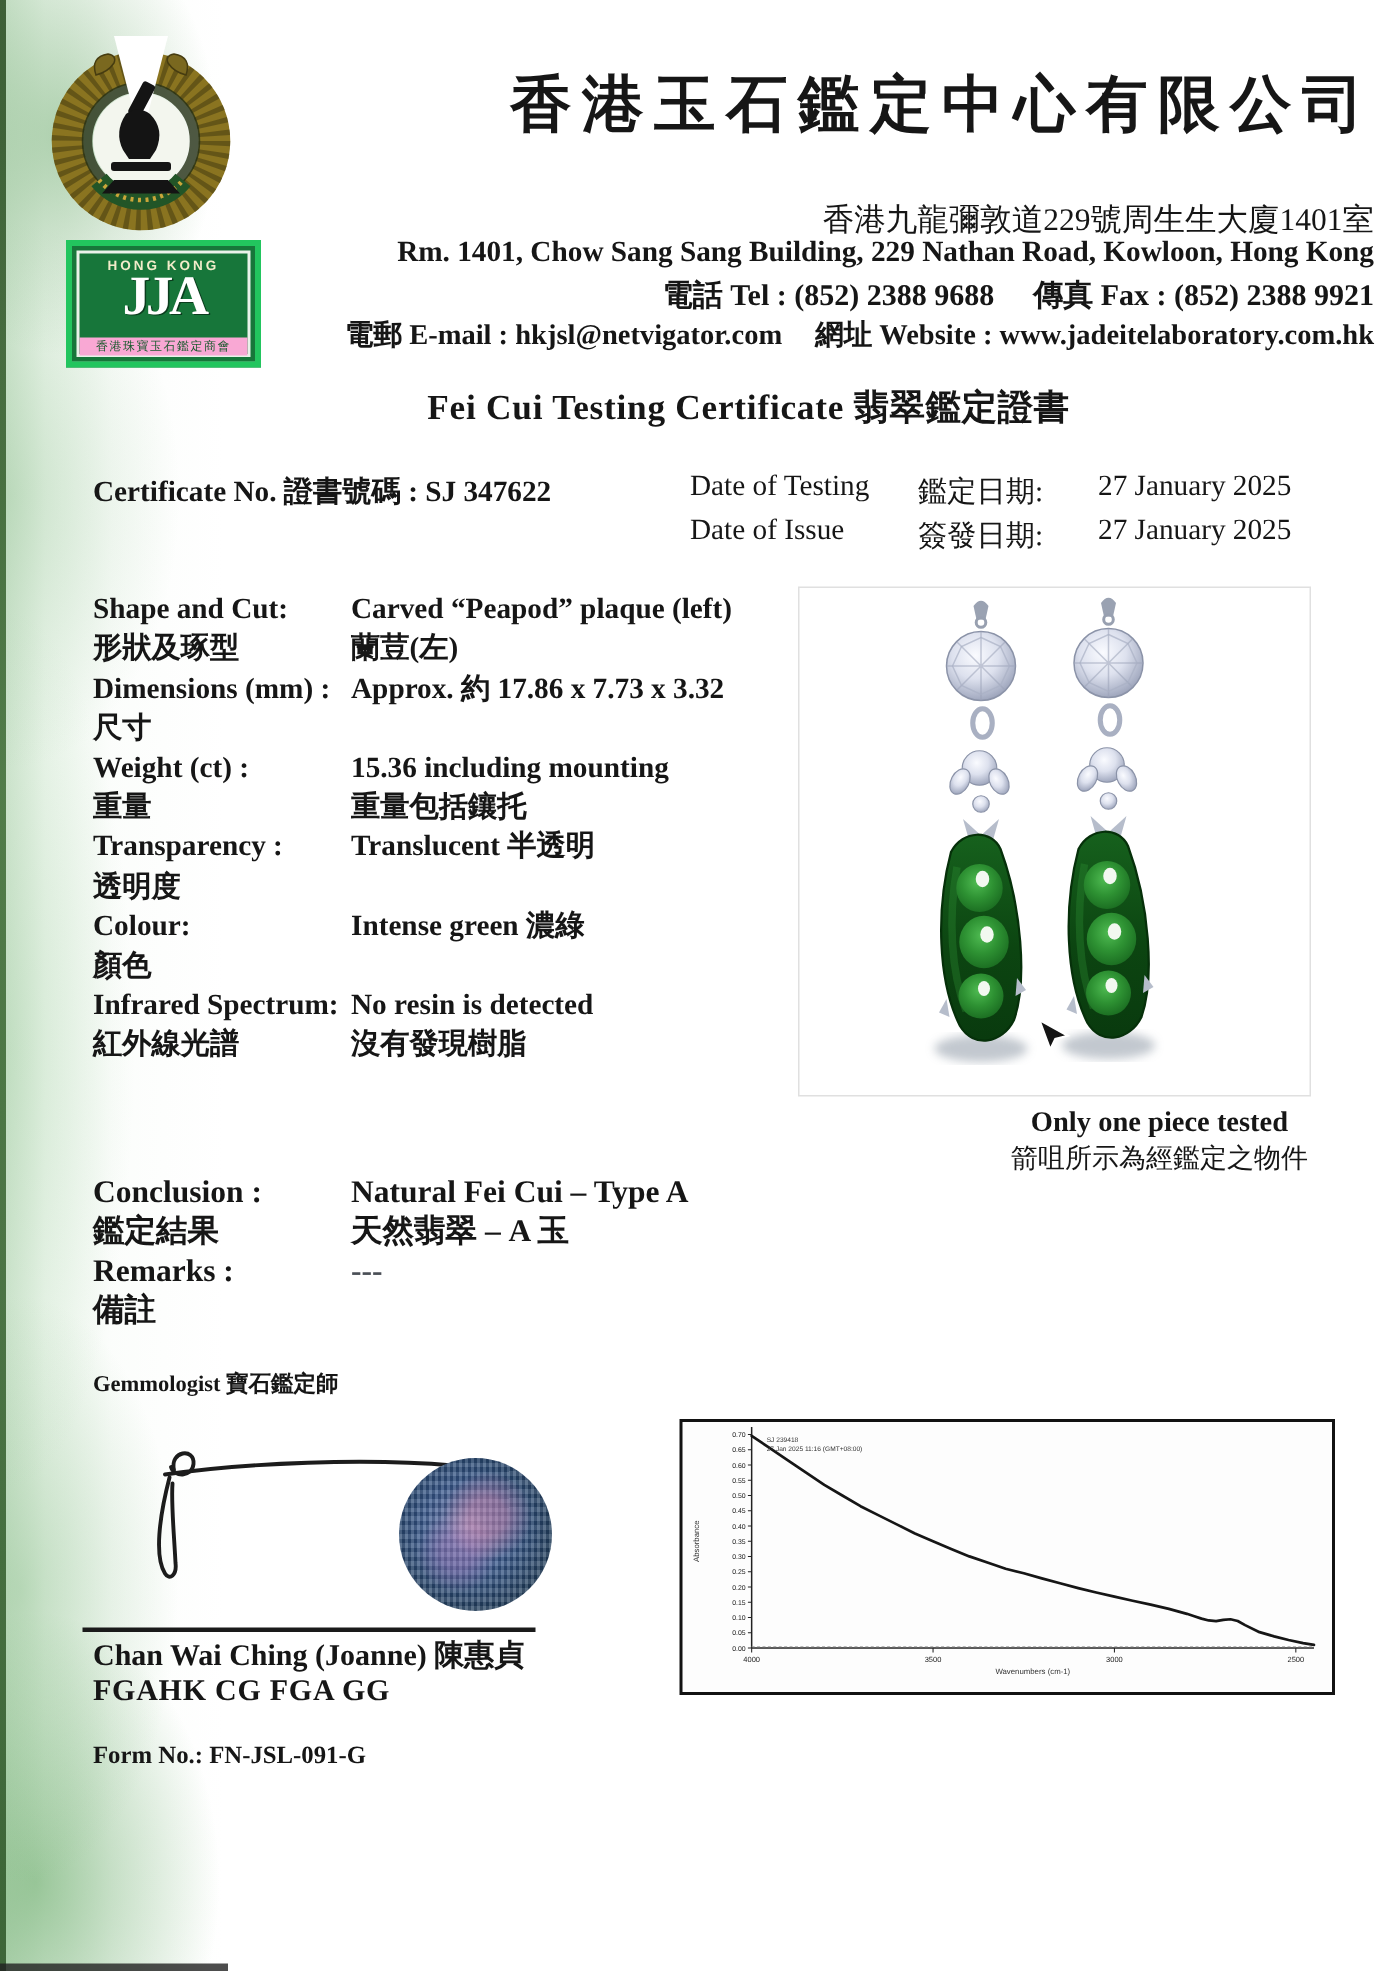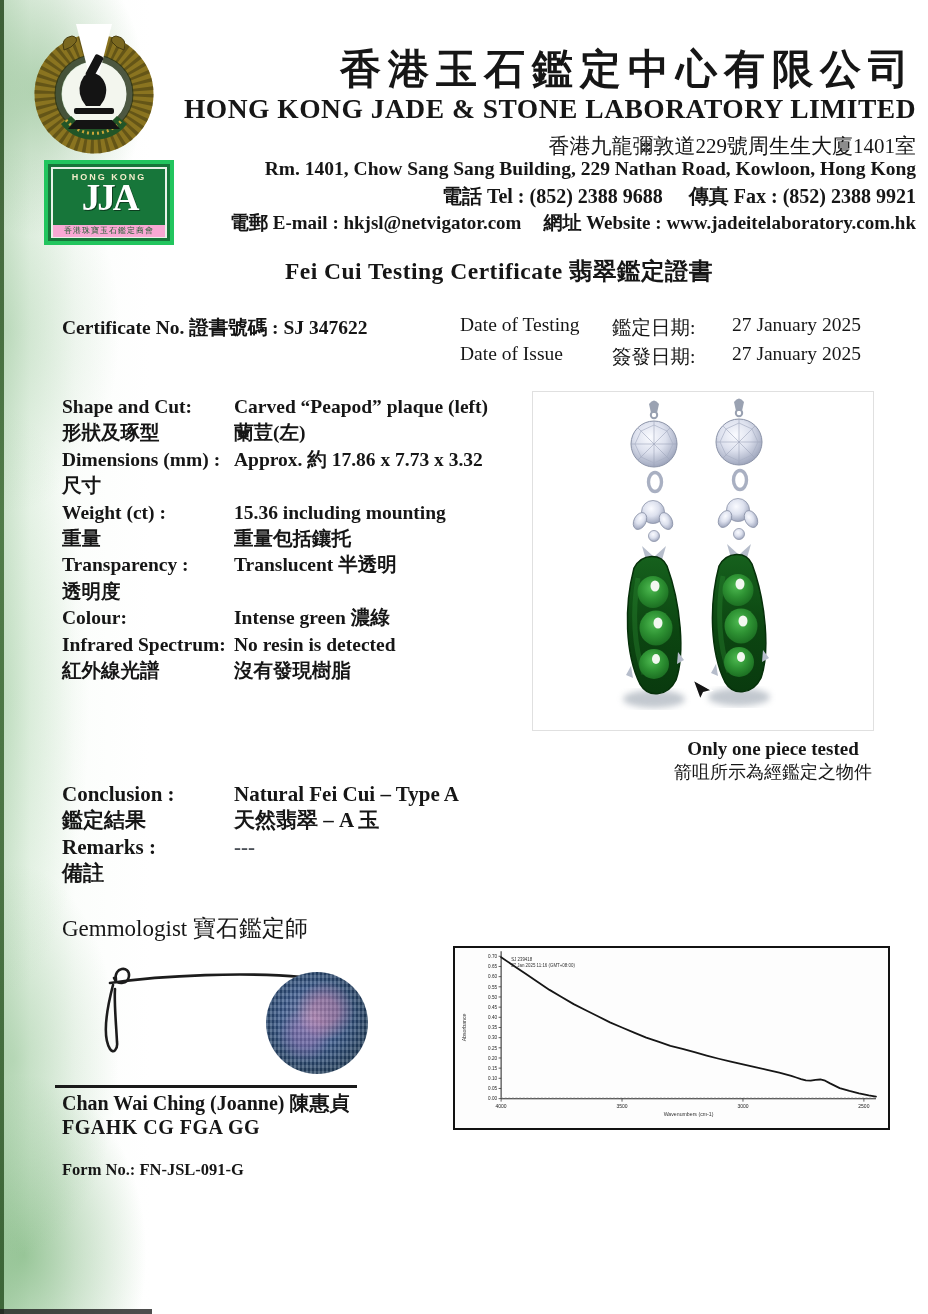--- a/index.html
+++ b/index.html
@@ -51,21 +51,21 @@
   .plabel{width:172px;flex:none;}
   .pvalue{flex:1;}
 
   .photo{position:absolute;left:532px;top:391px;width:340px;height:338px;background:#fff;
        border:1px solid #e0e0e0;}
   .photo-cap{position:absolute;right:56px;top:738px;text-align:center;}
   .cap-en{font-size:19px;font-weight:700;}
   .cap-zh{font-size:18px;}
 
   .concl{position:absolute;left:62px;top:781px;width:475px;font-size:21px;font-weight:700;}
-  .gemm{position:absolute;left:62px;top:913px;font-size:23px;font-weight:400;}
+  .gemm{position:absolute;left:62px;top:913px;font-size:15px;font-weight:700;}
 
   .sig{position:absolute;left:70px;top:952px;width:245px;height:115px;}
   .holo{position:absolute;left:266px;top:972px;width:102px;height:102px;border-radius:50%;background:
       radial-gradient(circle at 58% 38%, rgba(205,130,170,.45) 0 14%, transparent 34%),
       radial-gradient(circle at 38% 62%, rgba(170,120,190,.35) 0 12%, transparent 30%),
       repeating-linear-gradient(90deg, rgba(255,255,255,.14) 0 2px, rgba(10,20,40,.16) 2px 4px),
       repeating-linear-gradient(0deg, rgba(255,255,255,.12) 0 3px, rgba(10,25,45,.14) 3px 6px),
       radial-gradient(circle at 45% 45%, #8d93bd 0%, #5f6ea2 18%, #3a5a8e 38%, #2f4f7a 52%, #24405c 72%, #15222f 100%);}
   .sig-line{position:absolute;left:55px;top:1085px;width:302px;height:3px;background:#1a1a1a;}
   .sig-name{position:absolute;left:62px;top:1090px;font-size:20px;font-weight:700;}
@@ -103,21 +103,20 @@
     </g>
   </svg>
 
   <div class="jja">
     <div class="hk">HONG KONG</div>
     <div class="big">JJA</div>
     <div class="strip">香港珠寶玉石鑑定商會</div>
   </div>
 
   <div class="hdr co-zh" style="position:absolute;">香港玉石鑑定中心有限公司</div>
-  <div class="hdr co-en" style="position:absolute;">HONG KONG JADE &amp; STONE LABORATORY LIMITED</div>
   <div class="hdr addr-zh" style="position:absolute;">香港九龍彌敦道229號周生生大廈1401室</div>
   <div class="hdr addr-en" style="position:absolute;">Rm. 1401, Chow Sang Sang Building, 229 Nathan Road, Kowloon, Hong Kong</div>
   <div class="hdr telfax" style="position:absolute;">
     <span>電話 Tel : (852) 2388 9688</span><span class="gap"></span><span>傳真 Fax : (852) 2388 9921</span>
   </div>
   <div class="hdr emailweb" style="position:absolute;">
     <span>電郵 E-mail : hkjsl@netvigator.com</span><span class="gap"></span><span>網址 Website : www.jadeitelaboratory.com.hk</span>
   </div>
 
   <div class="doc-title">Fei Cui Testing Certificate 翡翠鑑定證書</div>
@@ -168,20 +167,24 @@
         <span class="plabel">Transparency :</span>
         <span class="pvalue">Translucent  半透明</span>
       </div>
     <div class="prow">
         <span class="plabel">透明度</span>
         <span class="pvalue"></span>
       </div>
     <div class="prow">
         <span class="plabel">Colour:</span>
         <span class="pvalue">Intense green  濃綠</span>
+      </div>
+    <div class="prow">
+        <span class="plabel">顏色</span>
+        <span class="pvalue"></span>
       </div>
     <div class="prow">
         <span class="plabel">Infrared Spectrum:</span>
         <span class="pvalue">No resin is detected</span>
       </div>
     <div class="prow">
         <span class="plabel">紅外線光譜</span>
         <span class="pvalue">沒有發現樹脂</span>
       </div>
   </div>

